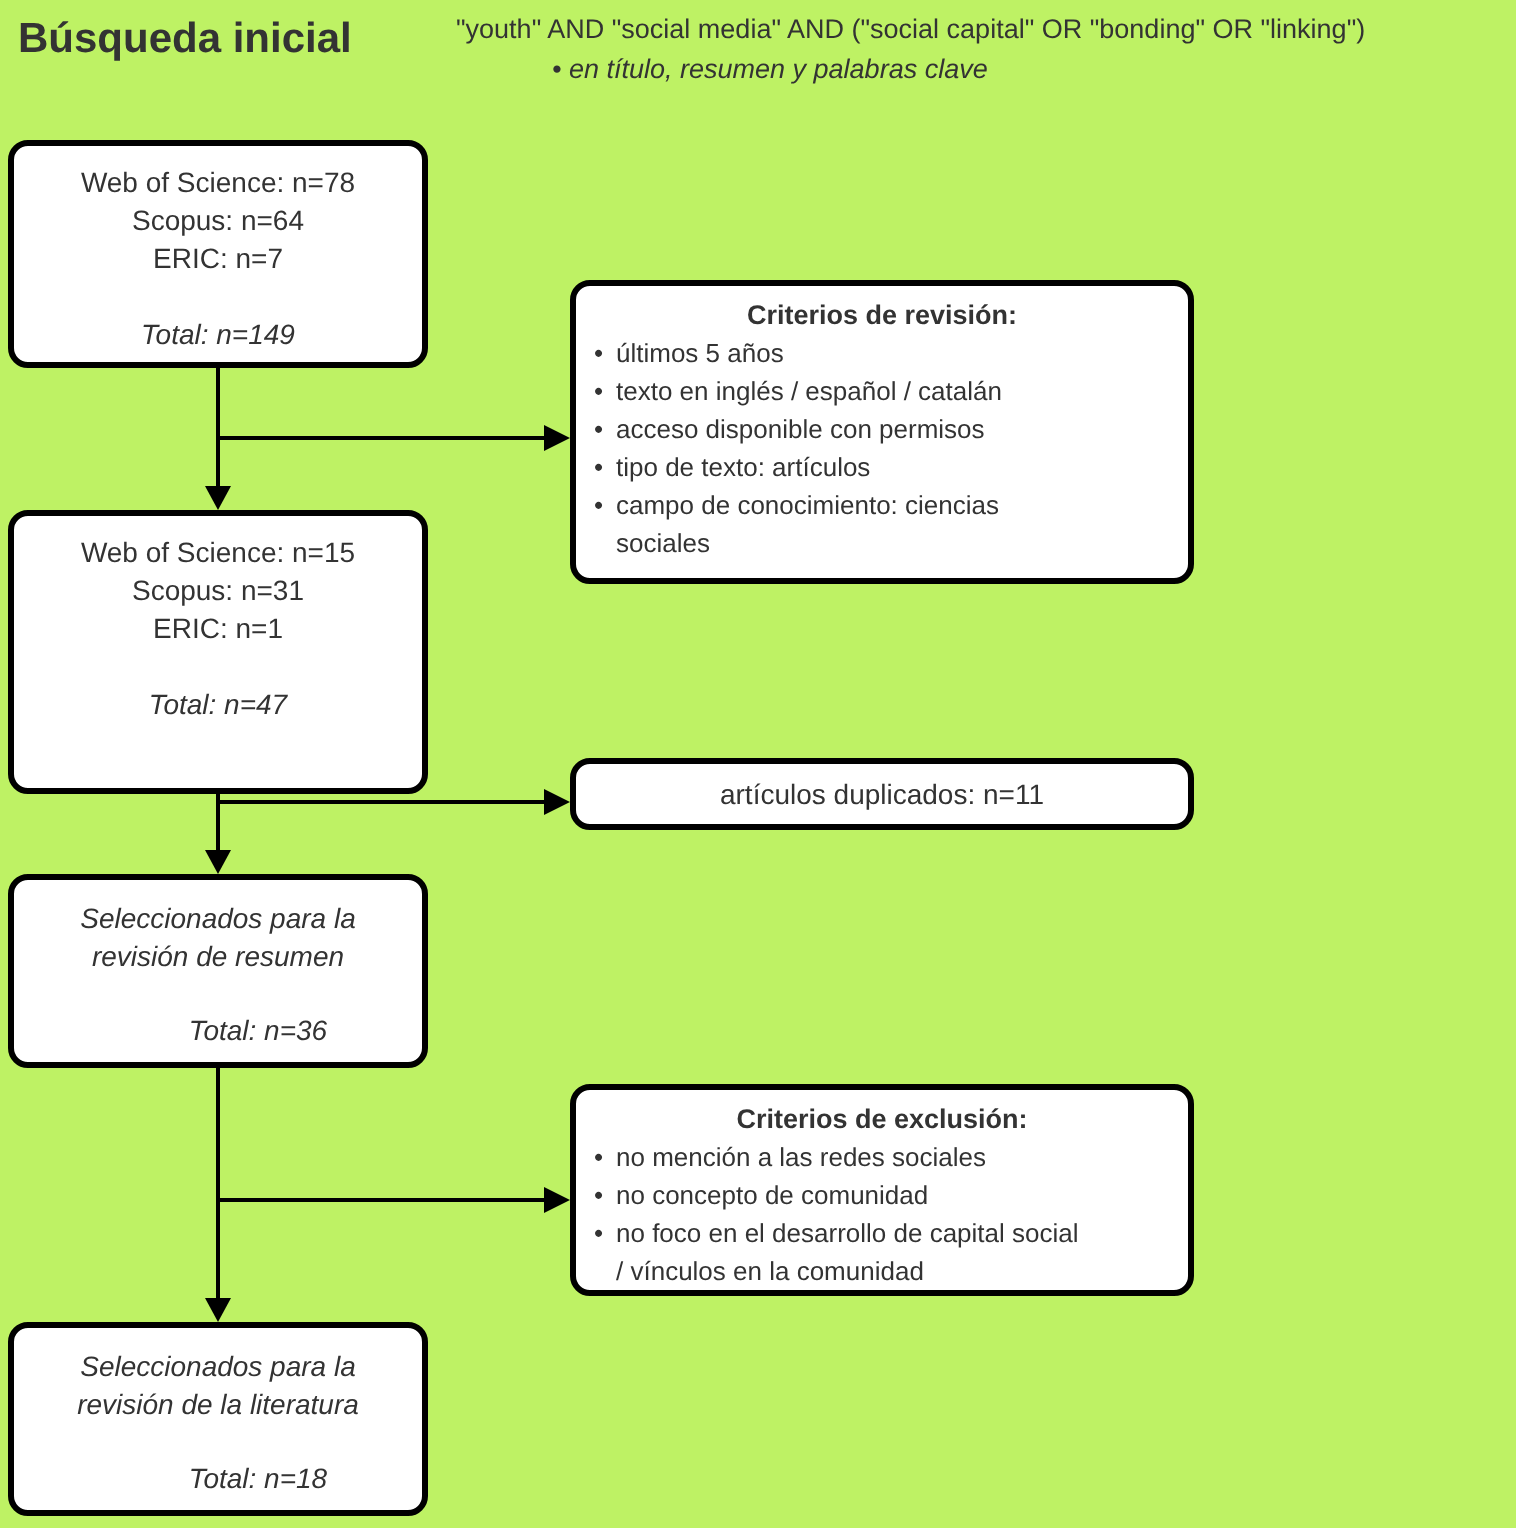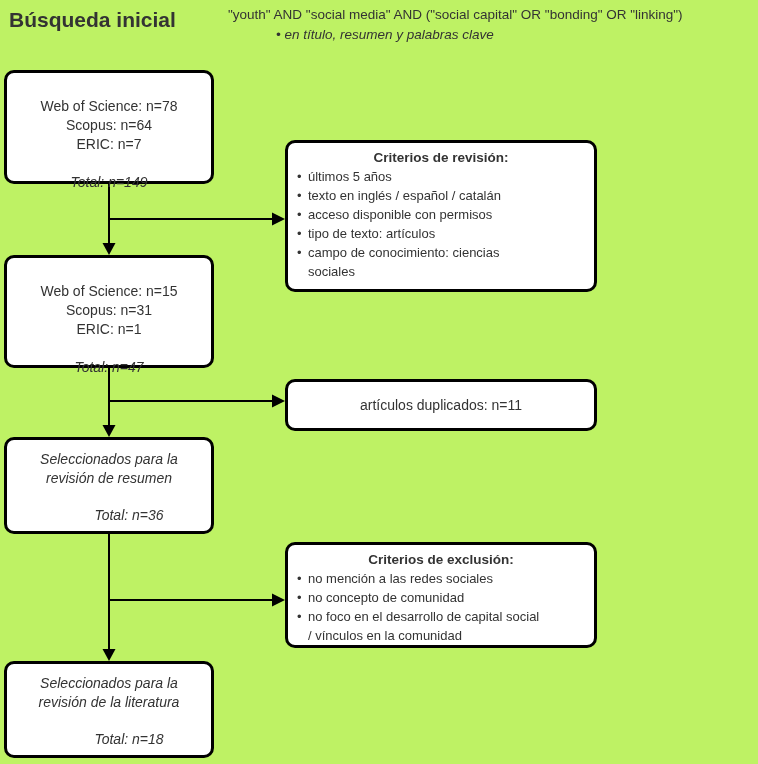--- a/index.html
+++ b/index.html
@@ -49,21 +49,21 @@
     border: 3px solid #000000;
     border-radius: 10px;
     font-size: 14px;
     line-height: 19px;
     color: #333333;
   }
   .stage-box {
     left: 4px;
     width: 210px;
     text-align: center;
-    padding-top: 24px;
+    padding-top: 9px;
   }
   .stage-box .total {
     margin-top: 19px;
     font-style: italic;
   }
   .stage-box.italic-box {
     font-style: italic;
     padding-top: 10px;
   }
   .stage-box.italic-box .total { margin-top: 18px; padding-left: 40px; }
@@ -152,28 +152,28 @@
     <div class="criteria-list">
       <div class="criteria-item">últimos 5 años</div>
       <div class="criteria-item">texto en inglés / español / catalán</div>
       <div class="criteria-item">acceso disponible con permisos</div>
       <div class="criteria-item">tipo de texto: artículos</div>
       <div class="criteria-item">campo de conocimiento: ciencias
 sociales</div>
     </div>
   </div>
 
-  <div class="fbox stage-box" style="top:255px;height:113px;">
+  <div class="fbox stage-box" style="top:255px;height:142px;">
     <div>Web of Science: n=15</div>
     <div>Scopus: n=31</div>
     <div>ERIC: n=1</div>
     <div class="total">Total: n=47</div>
   </div>
 
-  <div class="fbox criteria-box single-line-box" style="top:379px;height:52px;font-size:14px;">
+  <div class="fbox criteria-box single-line-box" style="top:379px;height:36px;font-size:14px;">
     <div>artículos duplicados: n=11</div>
   </div>
 
   <div class="fbox stage-box italic-box" style="top:437px;height:97px;">
     <div class="multiline">Seleccionados para la
 revisión de resumen</div>
     <div class="total">Total: n=36</div>
   </div>
 
   <div class="fbox criteria-box" style="top:542px;height:106px;">

